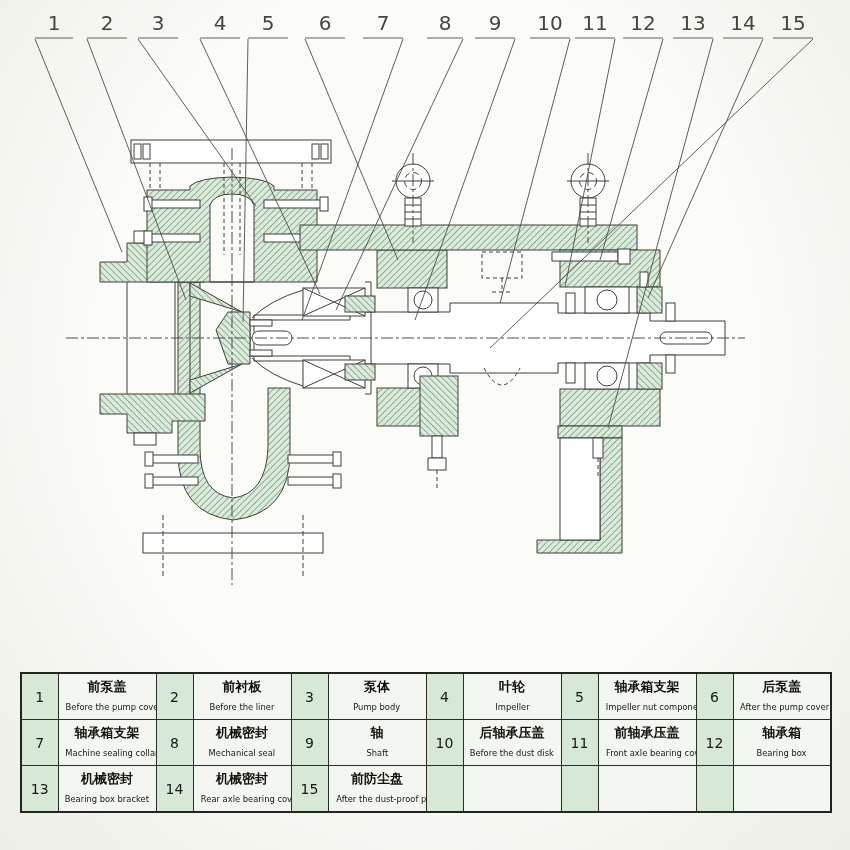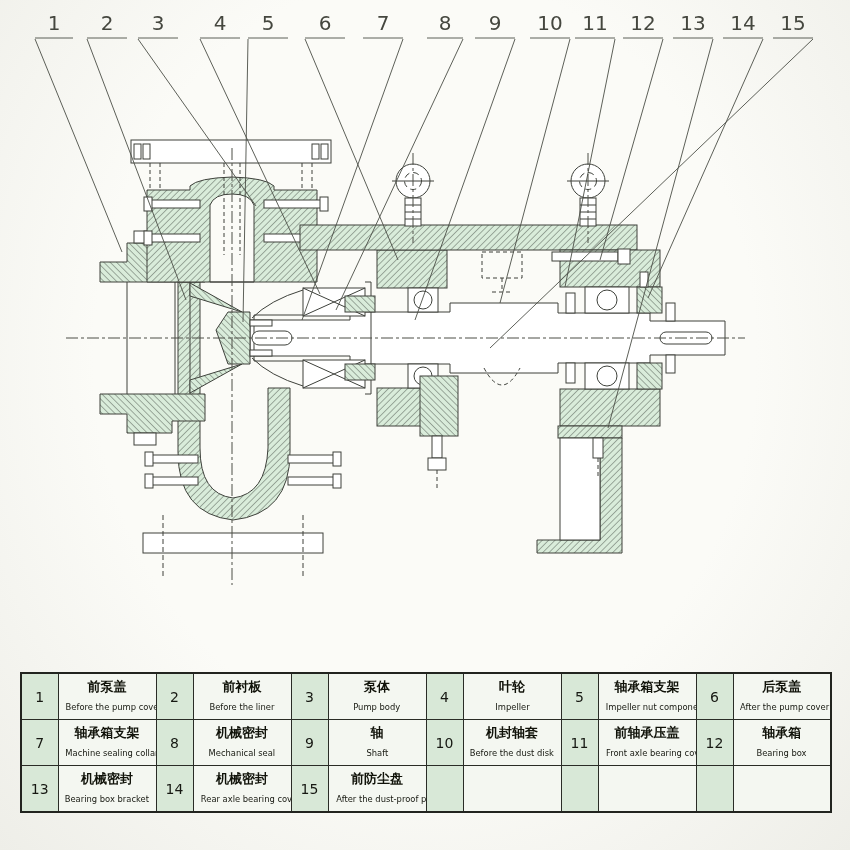--- a/index.html
+++ b/index.html
@@ -324,21 +324,21 @@
       <td class="lbl"><div class="cn">后泵盖</div><span class="en">After the pump cover</span></td>
     </tr>
     <tr>
       <td class="num">7</td>
       <td class="lbl"><div class="cn">轴承箱支架</div><span class="en">Machine sealing collar</span></td>
       <td class="num">8</td>
       <td class="lbl"><div class="cn">机械密封</div><span class="en">Mechanical seal</span></td>
       <td class="num">9</td>
       <td class="lbl"><div class="cn">轴</div><span class="en">Shaft</span></td>
       <td class="num">10</td>
-      <td class="lbl"><div class="cn">机封轴套</div><span class="en">Before the dust disk</span></td>
+      <td class="lbl"><div class="cn">后轴承压盖</div><span class="en">Before the dust disk</span></td>
       <td class="num">11</td>
       <td class="lbl"><div class="cn">前轴承压盖</div><span class="en">Front axle bearing cover</span></td>
       <td class="num">12</td>
       <td class="lbl"><div class="cn">轴承箱</div><span class="en">Bearing box</span></td>
     </tr>
     <tr>
       <td class="num">13</td>
       <td class="lbl"><div class="cn">机械密封</div><span class="en">Bearing box bracket</span></td>
       <td class="num">14</td>
       <td class="lbl"><div class="cn">机械密封</div><span class="en">Rear axle bearing cover</span></td>

